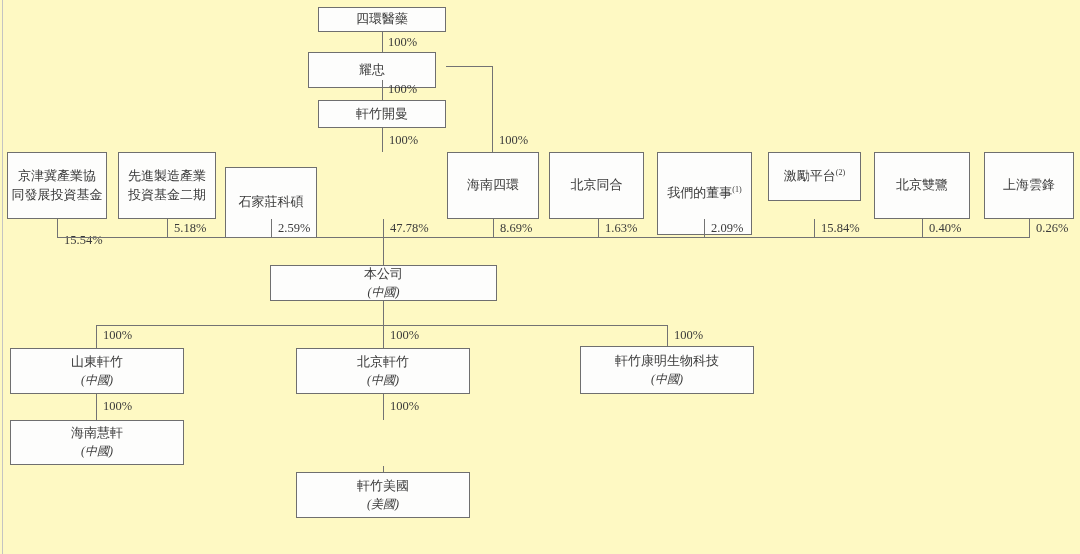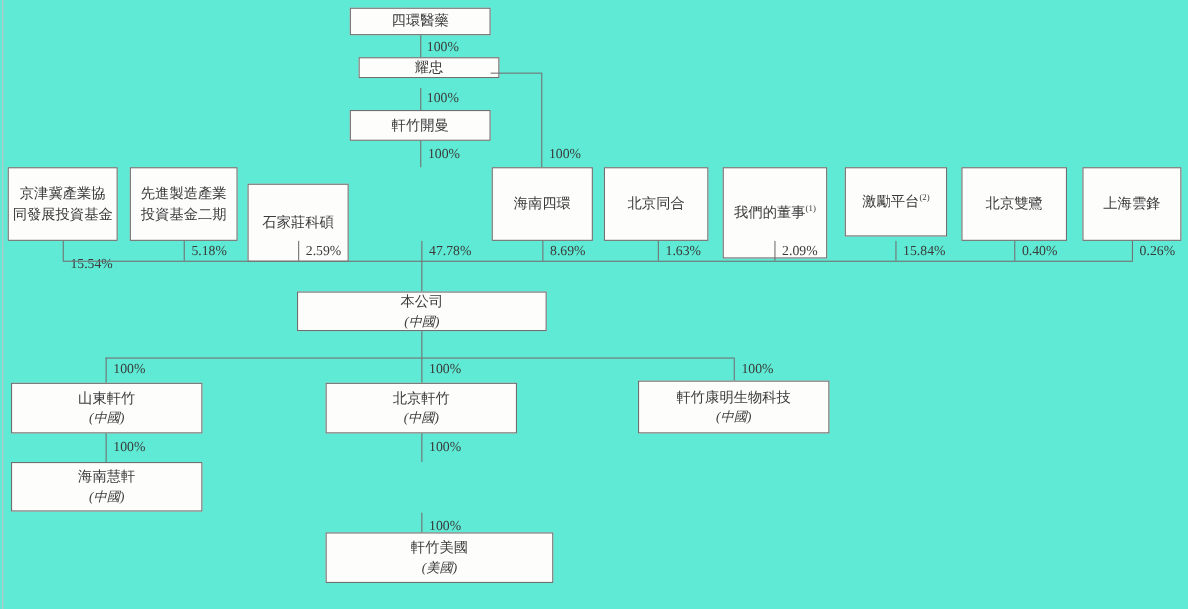--- a/index.html
+++ b/index.html
@@ -1,17 +1,17 @@
 <!DOCTYPE html>
 <html><head>
 <meta charset="utf-8">
 <style>
   html,body{margin:0;padding:0;background:#fbfbf9;}
   #stage{
-    position:relative;width:1080px;height:554px;background:#5eead4;
+    position:relative;width:1080px;height:554px;background:#fef9c3;
     font-family:"Liberation Serif","DejaVu Serif",serif;color:#3a3a3a;overflow:hidden;
   }
   .box{
     position:absolute;border:1px solid #6f6f6f;background:#fdfdfc;
     display:flex;flex-direction:column;align-items:center;justify-content:center;
     text-align:center;font-size:13px;line-height:1.45;box-sizing:border-box;
   }
   .nm{white-space:pre-line;}
   .rg{font-style:italic;font-size:12px;}
   sup.fn{font-size:8px;line-height:0;vertical-align:super;}
@@ -26,21 +26,21 @@
 
 <div id="stage">
   <div class="edge"></div>
 
   <div class="box" style="left:318px;top:7px;width:128px;height:25px">
     <span class="nm">四環醫藥</span>
   </div>
   <div class="v" style="left:382px;top:32px;height:20px"></div>
   <span class="lbl" style="left:388px;top:35px">100%</span>
 
-  <div class="box" style="left:326px;top:52px;width:128px;height:19px">
+  <div class="box" style="left:308px;top:52px;width:128px;height:36px">
     <span class="nm">耀忠</span>
   </div>
   <div class="v" style="left:382px;top:80px;height:20px"></div>
   <span class="lbl" style="left:388px;top:82px">100%</span>
 
   <div class="box" style="left:318px;top:100px;width:128px;height:28px">
     <span class="nm">軒竹開曼</span>
   </div>
   <div class="v" style="left:382px;top:128px;height:24px"></div>
   <span class="lbl" style="left:389px;top:133px">100%</span>
@@ -62,21 +62,21 @@
   </div>
   <div class="box" style="left:447px;top:152px;width:92px;height:67px">
     <span class="nm">海南四環</span>
   </div>
   <div class="box" style="left:549px;top:152px;width:95px;height:67px">
     <span class="nm">北京同合</span>
   </div>
   <div class="box" style="left:657px;top:152px;width:95px;height:83px">
     <span class="nm"><span>我們的董事</span><sup class="fn">(1)</sup></span>
   </div>
-  <div class="box" style="left:768px;top:152px;width:93px;height:63px">
+  <div class="box" style="left:768px;top:152px;width:93px;height:49px">
     <span class="nm"><span>激勵平台</span><sup class="fn">(2)</sup></span>
   </div>
   <div class="box" style="left:874px;top:152px;width:96px;height:67px">
     <span class="nm">北京雙鷺</span>
   </div>
   <div class="box" style="left:984px;top:152px;width:90px;height:67px">
     <span class="nm">上海雲鋒</span>
   </div>
 
   <div class="v" style="left:57px;top:219px;height:18px"></div>
@@ -136,17 +136,17 @@
   <div class="box" style="left:10px;top:420px;width:174px;height:45px">
     <span class="nm">海南慧軒</span>
     <span class="rg">(中國)</span>
   </div>
 
   <div class="v" style="left:383px;top:394px;height:26px"></div>
   <span class="lbl" style="left:390px;top:399px">100%</span>
 
   <div class="v" style="left:383px;top:466px;height:26px"></div>
   <span class="lbl" style="left:390px;top:471px">100%</span>
-  <div class="box" style="left:296px;top:484px;width:207px;height:46px">
+  <div class="box" style="left:296px;top:472px;width:174px;height:46px">
     <span class="nm">軒竹美國</span>
     <span class="rg">(美國)</span>
   </div>
 </div>
 
 </body></html>

